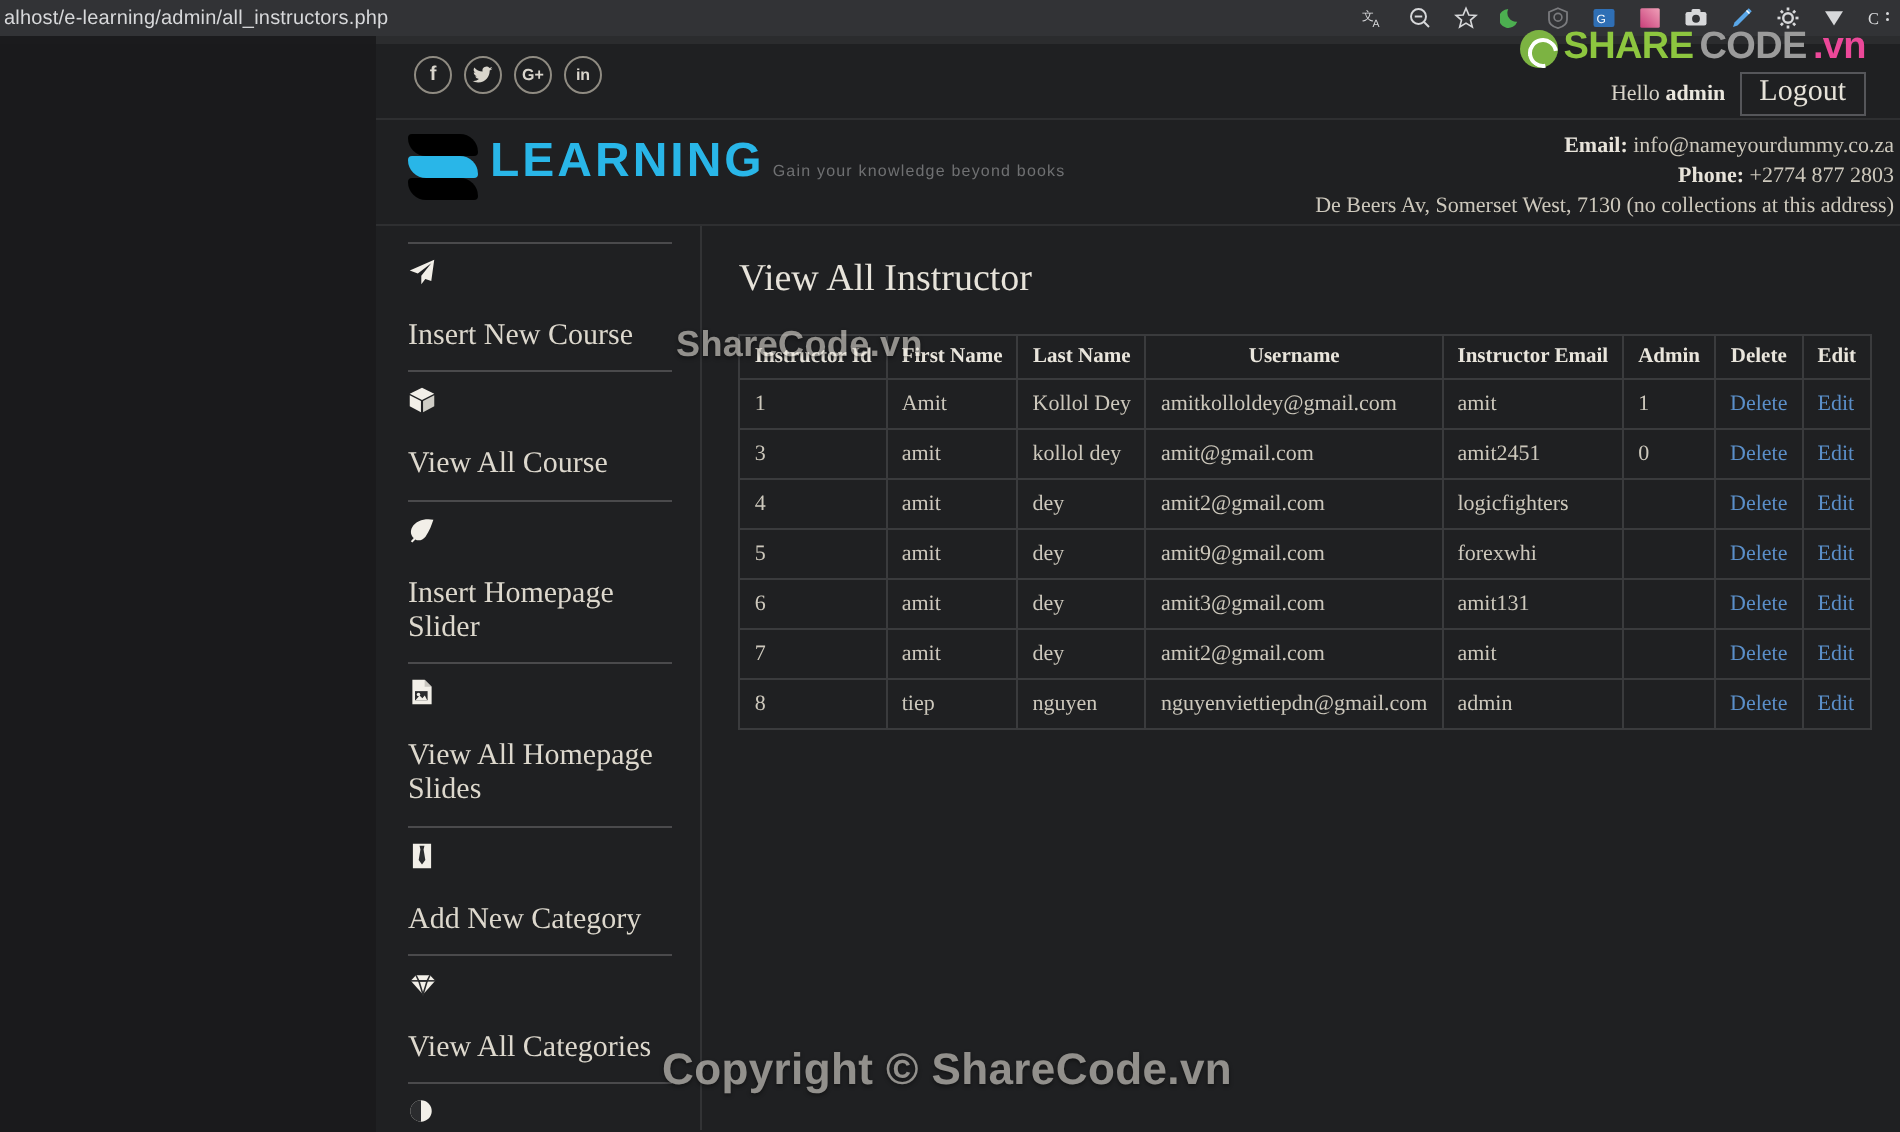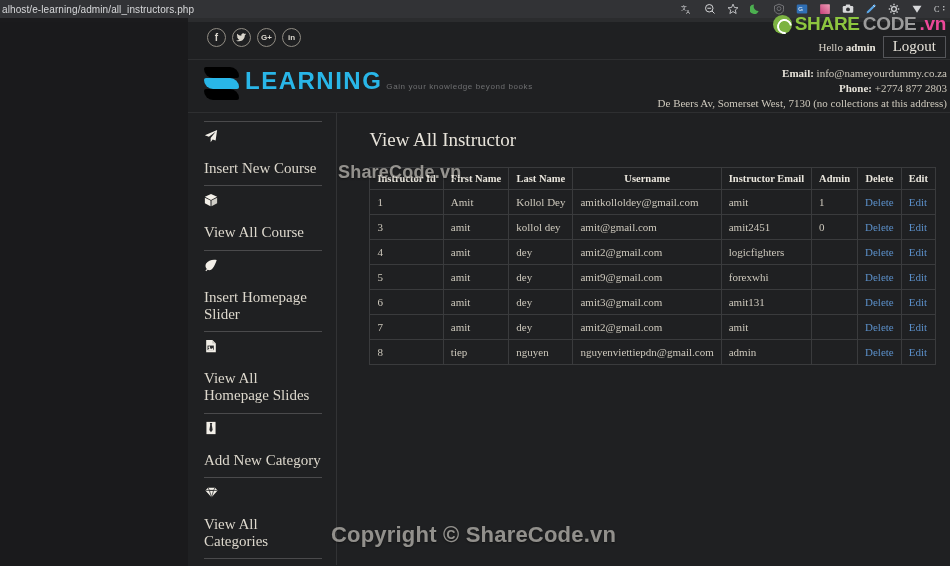--- a/index.html
+++ b/index.html
@@ -56,21 +56,21 @@
     width:19px; height:19px; border-radius:50%;
     border:1px solid #8f8b82; color:#d9d5cc;
     display:flex; align-items:center; justify-content:center;
     font-family:"Liberation Sans", sans-serif; font-size:10px;
     font-weight:bold; line-height:1;
   }
   .soc.gp{ font-size:8px; }
   .soc.li{ font-size:8px; }
 
   .account{
-    position:absolute; right:4px; top:-9px; text-align:right;
+    position:absolute; right:17px; top:-9px; text-align:right;
   }
   .sc-logo{
     display:flex; align-items:center; justify-content:flex-end; gap:3px;
     font-family:"Liberation Sans", sans-serif;
     font-weight:bold; font-size:19px; letter-spacing:-.3px;
   }
   .sc-mark{
     width:19px; height:19px; border-radius:50%;
     background:#7cb342; position:relative; display:inline-block;
   }
@@ -144,21 +144,21 @@
     display:block; font-size:13px; color:#f2efe8; line-height:1;
     height:15px; font-family:"DejaVu Sans", sans-serif;
   }
   .sb-lab{
     display:block; margin-top:16px; font-size:15px; color:#ddd8cd;
     line-height:1.15;
   }
 
   .content{
     flex:1; border-left:1px solid #323335; position:relative;
-    padding:16px 14px 0 32px;
+    padding:16px 14px 0 18px;
   }
   .page-title{
     font-size:19px; color:#e7e3da; font-weight:normal; margin-bottom:16px;
   }
 
   table.instr{
     width:100%; border-collapse:collapse;
     font-size:11px; color:#cdc8bc;
   }
   table.instr th{

